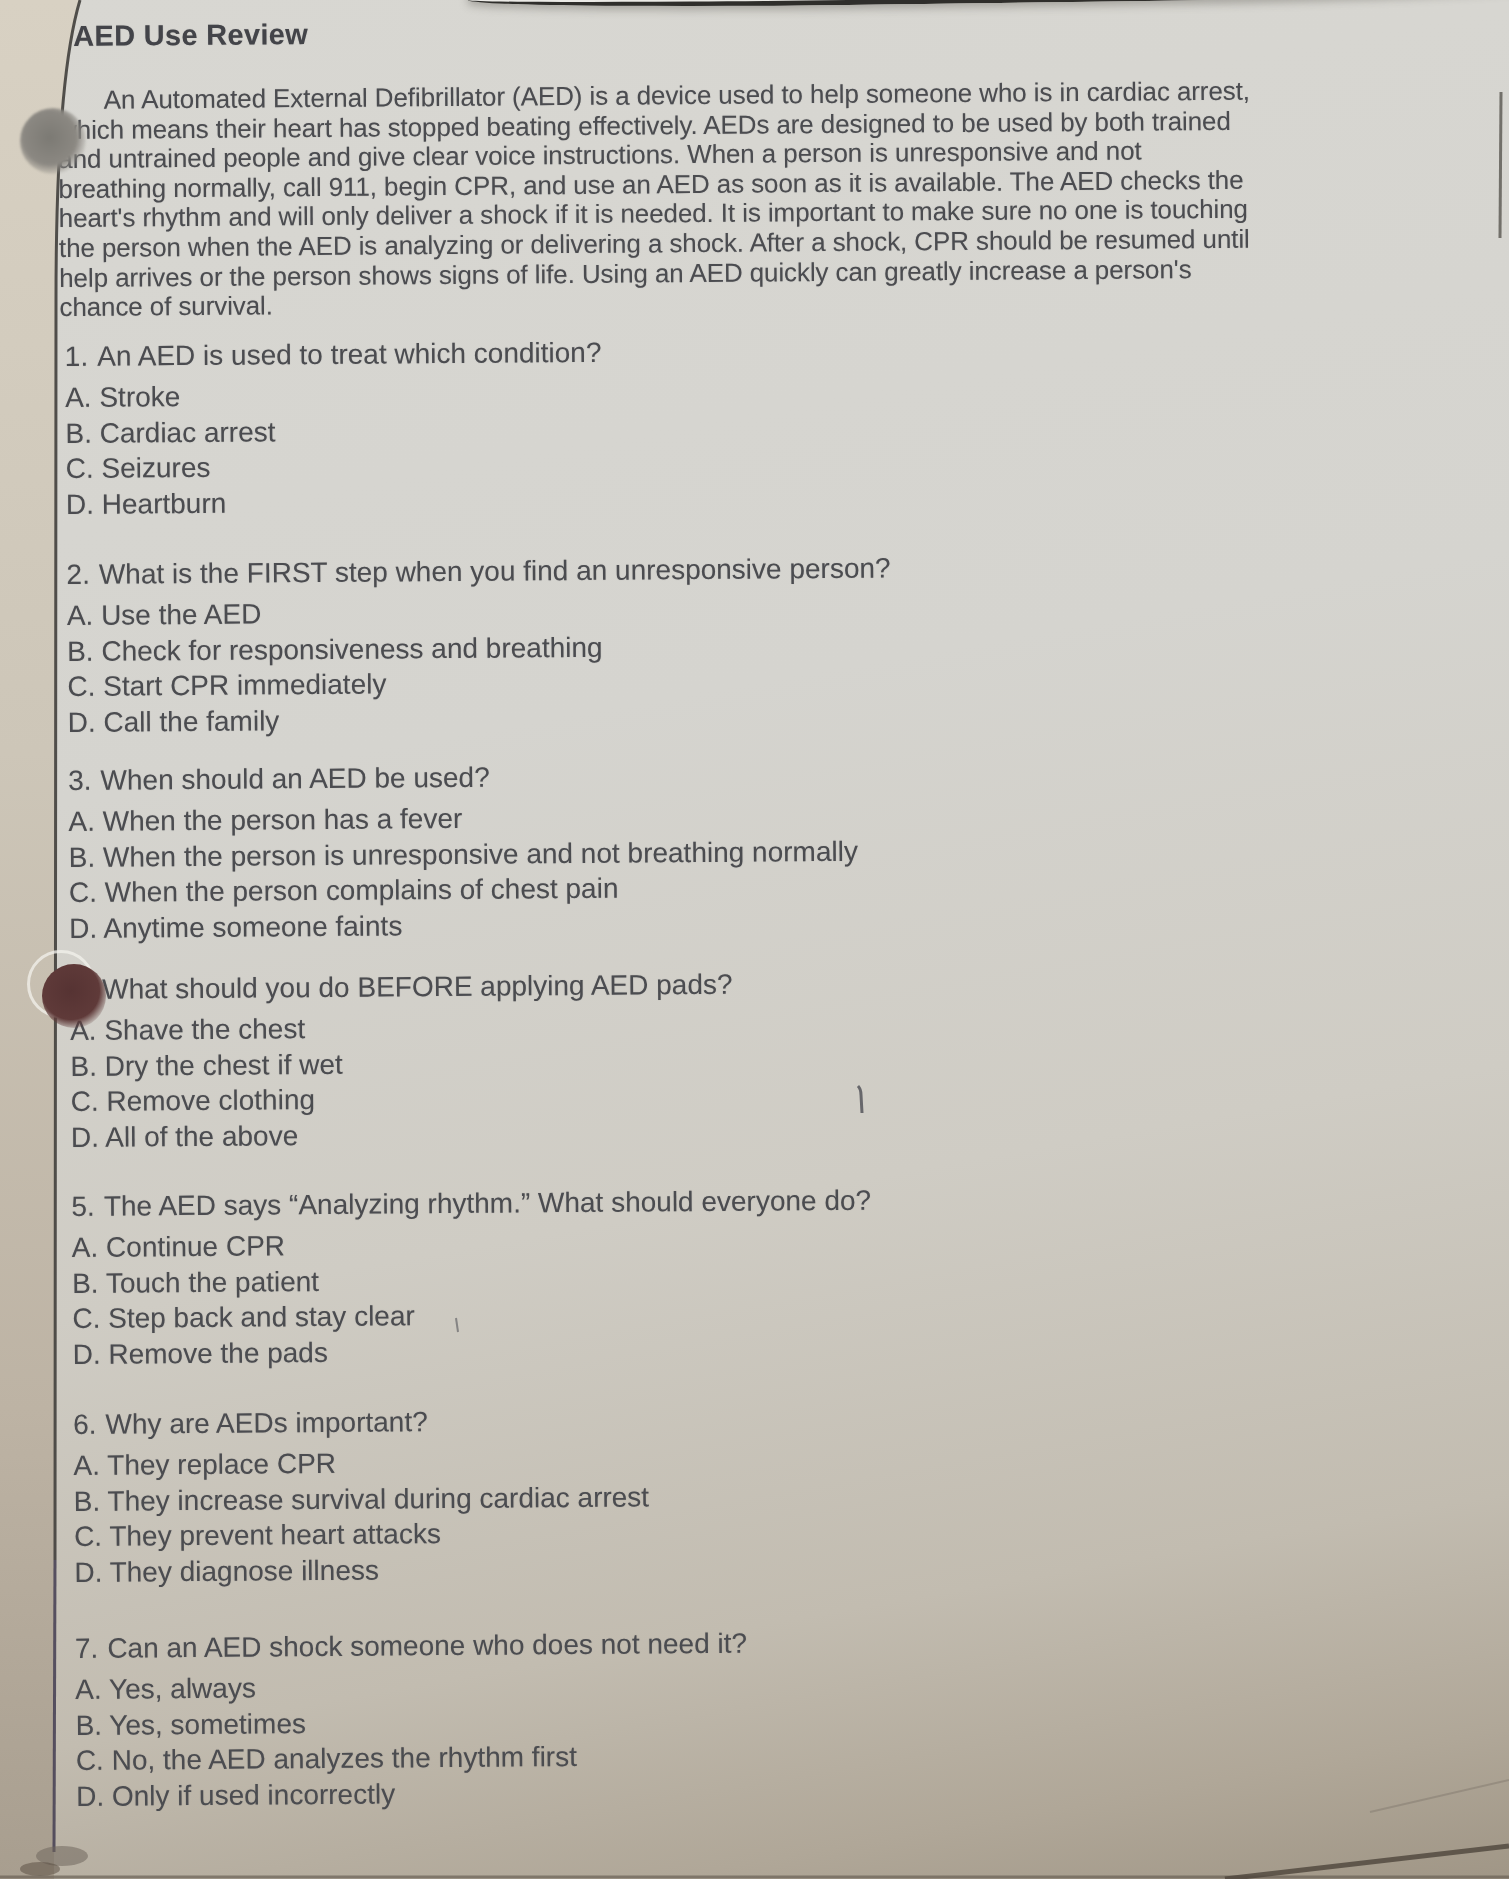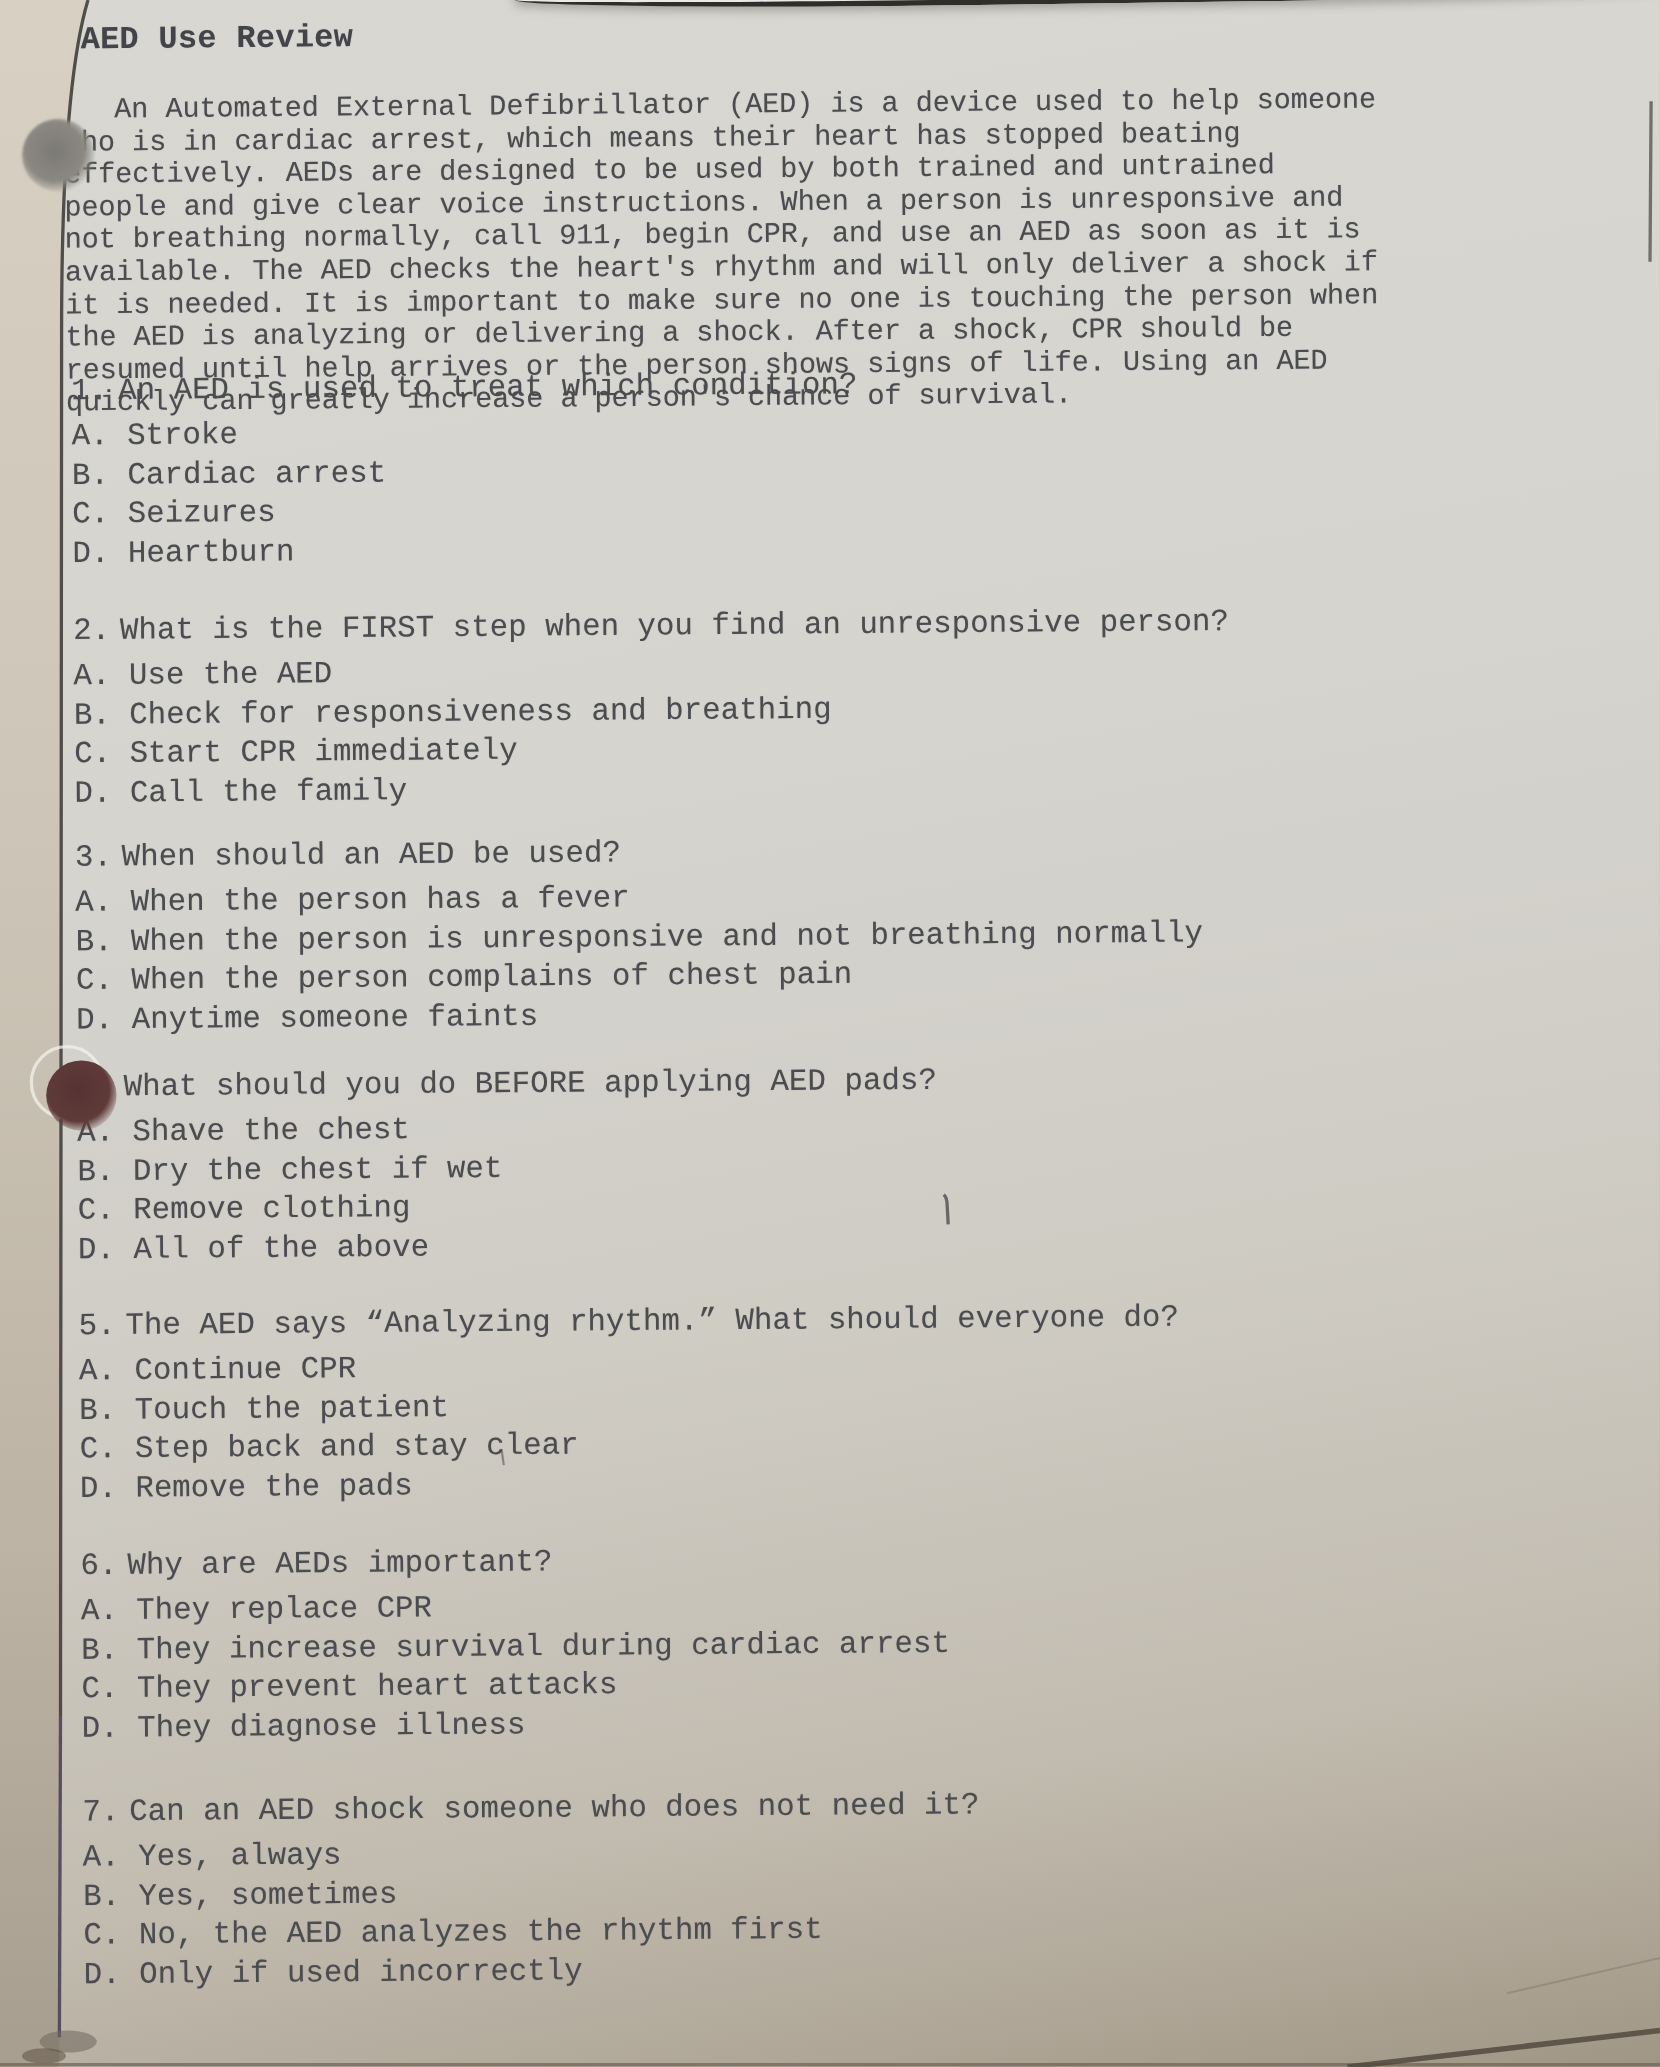--- a/index.html
+++ b/index.html
@@ -1,21 +1,21 @@
 <!DOCTYPE html>
 <html><head>
 <meta charset="utf-8">
 <style>
   html,body{margin:0;padding:0;background:#8f887c;}
   #photo{
     position:relative;
     width:1509px;height:1879px;
     overflow:hidden;
     background:linear-gradient(170deg,#d8d7d2 0%,#d5d4cf 38%,#cfccc4 62%,#c2bcb0 82%,#b0a798 93%,#a09686 100%);
-    font-family:Liberation Mono, monospace;
+    font-family:Liberation Sans, sans-serif;
   }
   #photo *{box-sizing:border-box;}
   .decor-svg{position:absolute;left:0;top:0;z-index:1;}
   
   .top-sheet{
     position:absolute;left:468px;top:-12px;width:1075px;height:22px;z-index:4;
     background:#ebeae6;
     border-bottom:5px solid #2f2e2b;
     border-radius:0 0 420px 420px / 0 0 14px 10px;
     transform:rotate(-0.75deg);

